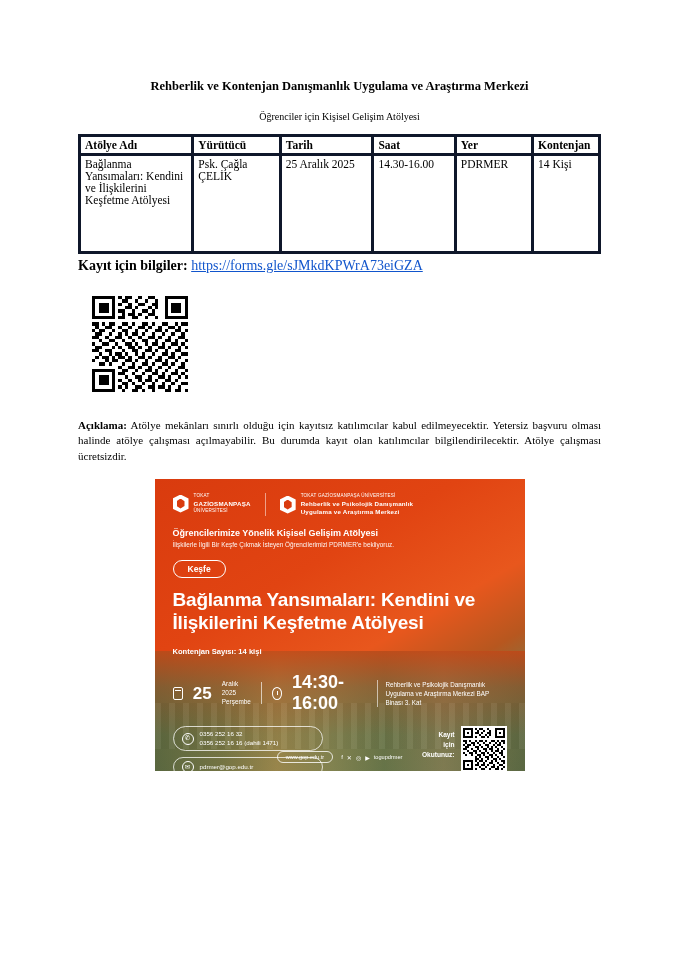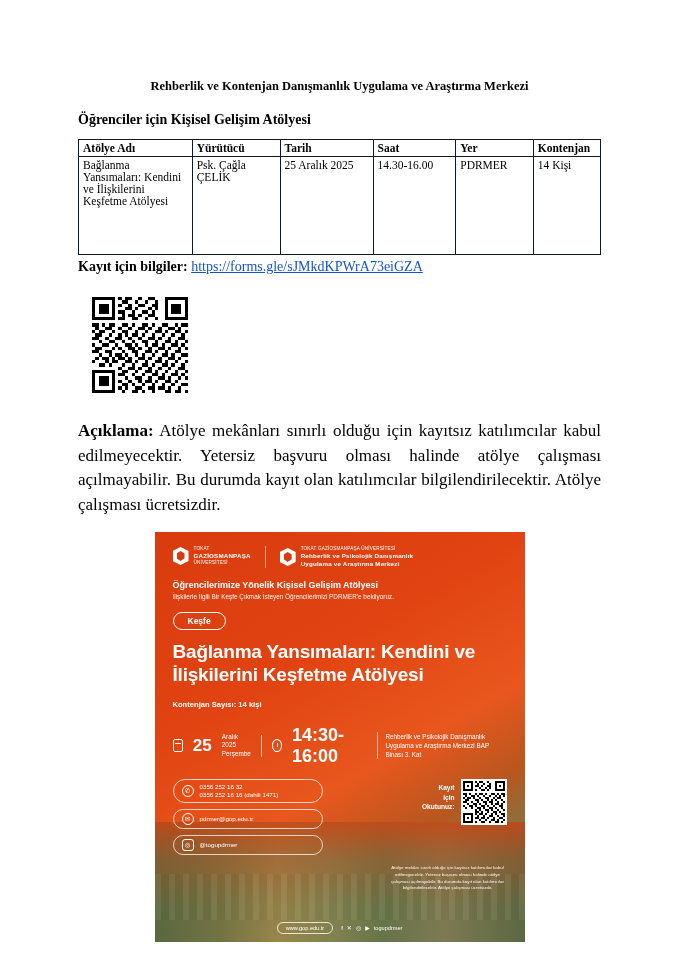--- a/index.html
+++ b/index.html
@@ -22,34 +22,34 @@
     position: relative;
   }
   .title-1 {
     text-align: center;
     font-weight: bold;
     font-size: 12.5px;
     line-height: 1.4;
     margin: 18px 0 0 0;
   }
   .title-2 {
-    text-align: left;
-    font-weight: bold;
-    font-size: 14px;
+    text-align: center;
+    font-weight: normal;
+    font-size: 10px;
     line-height: 1.4;
     margin: 14px 0 10px 0;
   }
   table.info {
     width: 100%;
     border-collapse: collapse;
     table-layout: fixed;
     font-size: 11.5px;
   }
   table.info th, table.info td {
-    border: 1px solid #0f172a;
+    border: 3px solid #0f172a;
     padding: 2px 4px;
     vertical-align: top;
     text-align: left;
     font-weight: normal;
   }
   table.info th {
     font-weight: bold;
     white-space: nowrap;
   }
   td.justify {
@@ -74,31 +74,31 @@
   }
   .qr-wrap {
     margin: 22px 0 0 14px;
   }
   .qr {
     width: 96px; height: 96px;
     display: block;
   }
   .explain {
     margin: 26px 0 0 0;
-    font-size: 17px;
+    font-size: 11px;
     text-align: justify;
     line-height: 1.45;
   }
   .explain b { font-weight: bold; }
 
   
   .poster {
     margin: 14px auto 4px auto;
     width: 370px;
-    height: 410px;
+    height: 292px;
     position: relative;
     overflow: hidden;
     background: linear-gradient(150deg, #d93b0e 0%, #e14412 35%, #e8571d 58%, #b7571f 72%, #7b7a4a 84%, #4f6b46 100%);
     font-family: "Liberation Sans", sans-serif;
     color: #ffffff;
   }
   .poster .photo-band {
     position: absolute;
     left: 0; right: 0; bottom: 0;
     height: 120px;

